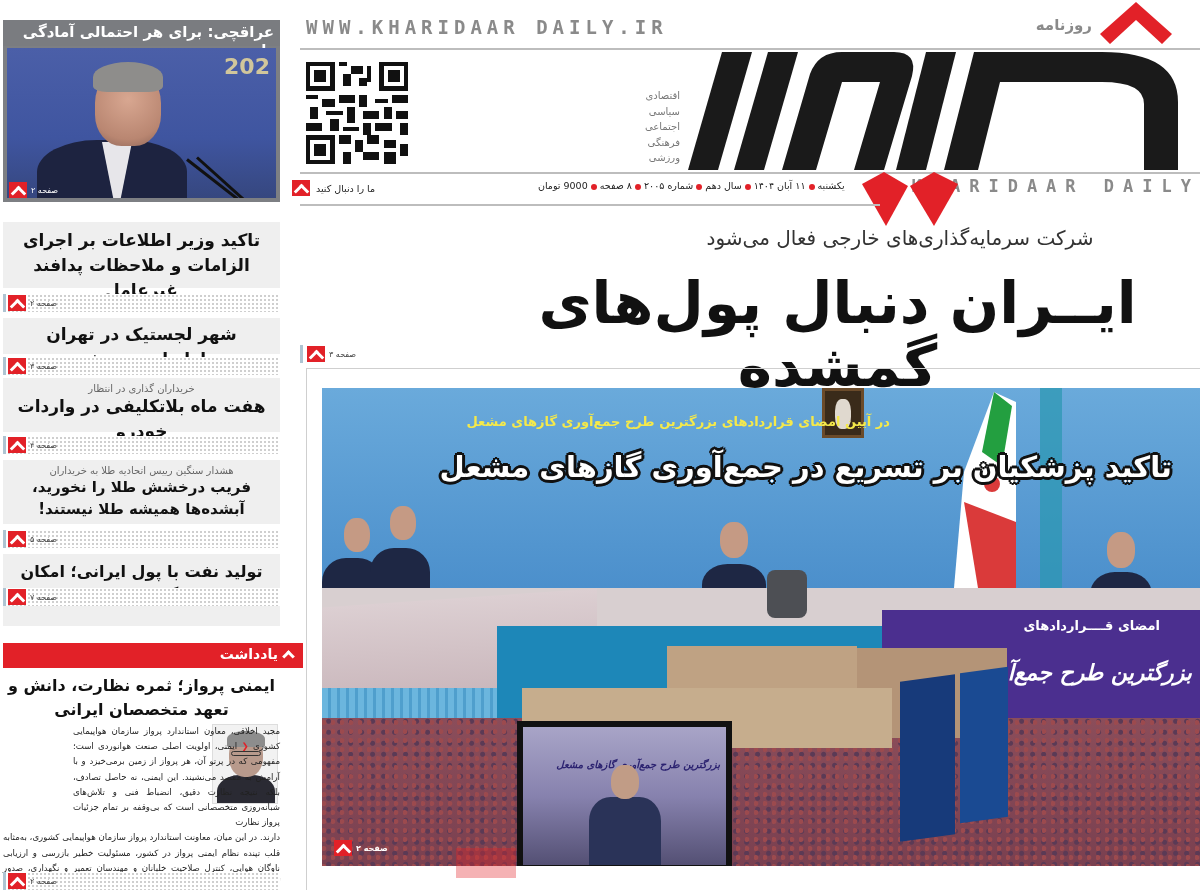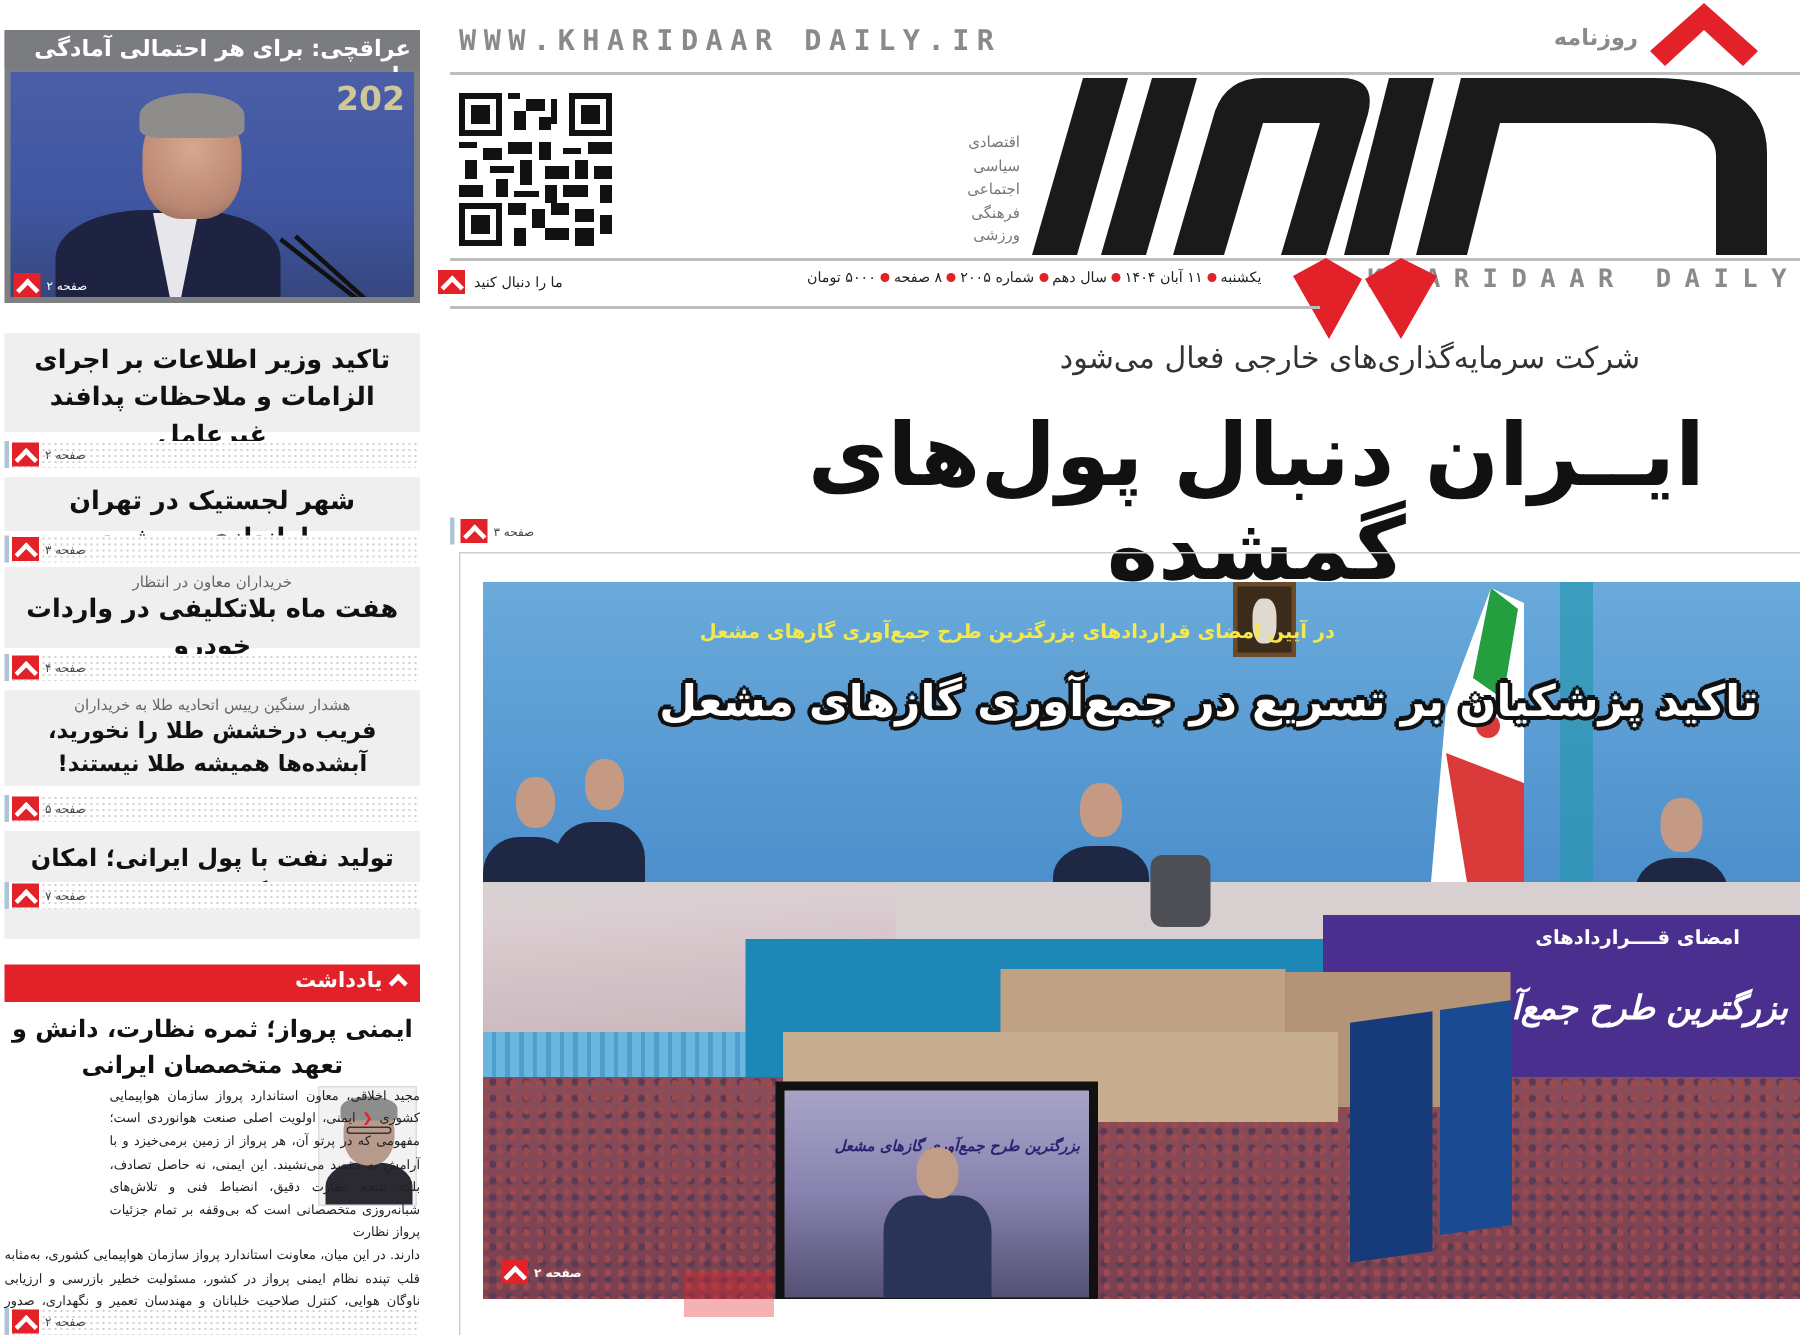--- a/index.html
+++ b/index.html
@@ -33,21 +33,21 @@
   .top-photo .pm { position: absolute; left: 6px; bottom: 4px; }
   .top-photo .pm .page-lbl { color: #fff; }
 
   .story { position: absolute; left: 3px; width: 277px; background: #efefef; direction: rtl; text-align: center; }
   .story .kicker { font-size: 10px; color: #666; padding-top: 5px; }
   .story .title { font-size: 17px; font-weight: bold; color: #111; line-height: 25px; padding: 4px 6px; }
   .pm-row { position: absolute; left: 3px; width: 277px; height: 18px; display: flex; align-items: center;
     background-image: radial-gradient(#cfcfcf 1px, transparent 1px); background-size: 4px 4px; background-color: #fff; }
   .pm-row .bar { width: 3px; height: 18px; background: #aec4d2; margin-right: 2px; }
 
-  .note-head { position: absolute; left: 3px; top: 643px; width: 277px; height: 25px; background: #e22128;
+  .note-head { position: absolute; left: 3px; top: 643px; width: 300px; height: 25px; background: #e22128;
     color: #fff; font-weight: bold; font-size: 14px; direction: rtl; padding: 3px 10px 0 0; }
   .note-head .chev { display: inline-block; width: 9px; height: 9px; border-left: 3px solid #fff; border-top: 3px solid #fff;
     transform: rotate(45deg); margin-left: 6px; position: relative; top: 2px; }
   .note-title { position: absolute; left: 3px; top: 674px; width: 277px; direction: rtl; text-align: center;
     font-size: 16px; font-weight: bold; color: #111; line-height: 24px; }
   .note-photo { position: absolute; left: 212px; top: 724px; width: 66px; height: 80px; background: #f2f2f2; border: 1px solid #ddd; overflow: hidden; }
   .note-photo .h { position: absolute; left: 16px; top: 10px; width: 34px; height: 42px; border-radius: 45%; background: #b89a8c; }
   .note-photo .hr { position: absolute; left: 14px; top: 6px; width: 38px; height: 16px; border-radius: 50% 50% 10% 10%; background: #8d8d8d; }
   .note-photo .gl { position: absolute; left: 18px; top: 26px; width: 30px; height: 5px; border: 1px solid #333; border-radius: 3px; }
   .note-photo .s { position: absolute; left: 4px; top: 50px; width: 58px; height: 40px; border-radius: 40% 40% 0 0; background: #2a2a33; }
@@ -159,21 +159,21 @@
   <div class="story" style="top:318px;height:36px;">
     <div class="title">شهر لجستیک در تهران راه‌اندازی می‌شود</div>
   </div>
   <div class="pm-row" style="top:357px;">
     <span class="bar"></span>
     <span class="badge"></span>
     <span class="page-lbl">صفحه ۳</span>
   </div>
 
   <div class="story" style="top:378px;height:54px;">
-    <div class="kicker">خریداران معاون در انتظار</div>
+    <div class="kicker">خریداران گذاری در انتظار</div>
     <div class="title" style="padding-top:0;">هفت ماه بلاتکلیفی در واردات خودرو</div>
   </div>
   <div class="pm-row" style="top:436px;">
     <span class="bar"></span>
     <span class="badge"></span>
     <span class="page-lbl">صفحه ۴</span>
   </div>
 
   <div class="story" style="top:460px;height:64px;">
     <div class="kicker">هشدار سنگین رییس اتحادیه طلا به خریداران</div>
@@ -289,21 +289,21 @@
     <path d="M100,118 L128,22 Q136,0 160,0 L212,0 Q236,0 230,24 L202,118 L172,118 L198,30 L160,30 L134,118 Z"></path>
     <polygon points="214,118 244,0 274,0 244,118"></polygon>
     <path d="M262,118 L292,0 L420,0 Q496,0 496,50 L496,118 L462,118 L462,52 Q462,30 420,30 L318,30 L296,118 Z"></path>
   </g>
 </svg>
 
 <div class="abs rule" style="left:300px;top:172px;width:900px;"></div>
 <div class="abs daily">KHARIDAAR DAILY</div>
 
 <div class="abs dateline">
-  <span>یکشنبه</span><span class="dot"></span><span>۱۱ آبان ۱۴۰۴</span><span class="dot"></span><span>سال دهم</span><span class="dot"></span><span>شماره ۲۰۰۵</span><span class="dot"></span><span>۸ صفحه</span><span class="dot"></span><span>۵۰۰۰ تومان</span>
+  <span>یکشنبه</span><span class="dot"></span><span>۱۱ آبان ۱۴۰۴</span><span class="dot"></span><span>سال دهم</span><span class="dot"></span><span>شماره ۲۰۰۵</span><span class="dot"></span><span>۸ صفحه</span><span class="dot"></span><span>9000 تومان</span>
 </div>
 
 <div class="abs follow">
   <span class="badge"></span>
   <span class="lbl">ما را دنبال کنید</span>
 </div>
 
 <svg class="abs diamonds" viewBox="0 0 96 54">
   <polygon points="0,12 22,0 46,14 24,54" fill="#e22128"></polygon>
   <polygon points="48,14 72,0 96,12 72,54" fill="#e22128"></polygon>

